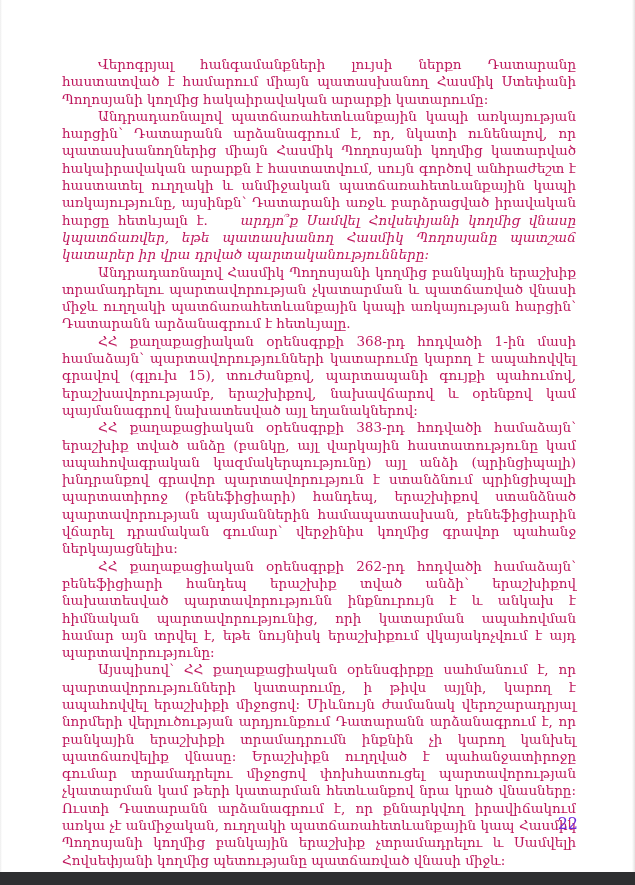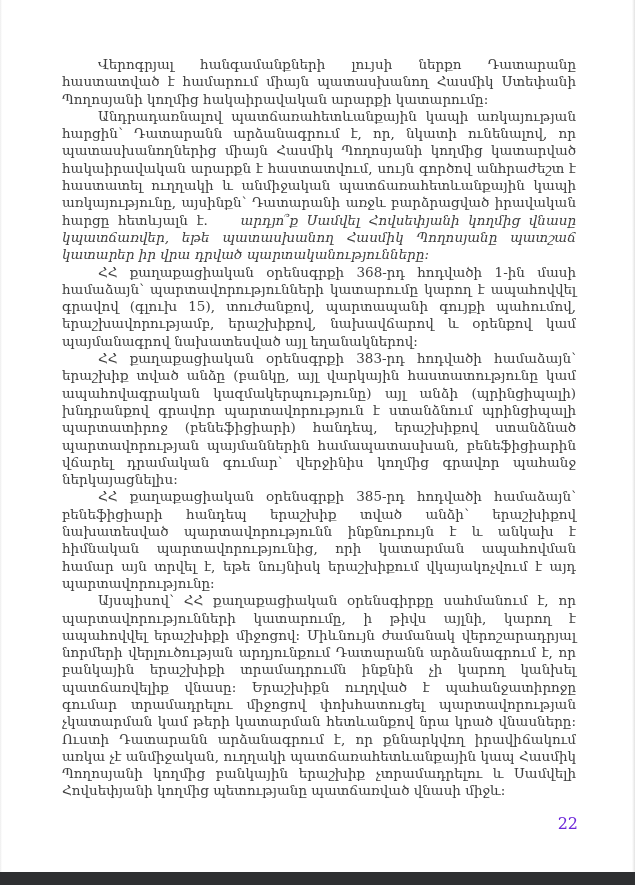--- a/index.html
+++ b/index.html
@@ -28,21 +28,21 @@
   .edge-right {
     position: absolute; right: 0; top: 0;
     width: 3px; height: 100%;
     background: linear-gradient(to left, #e3e3e3, #ffffff);
   }
   .content {
     position: absolute;
     left: 62px;
     top: 56px;
     width: 514px;
-    color: #404040;
+    color: #be185d;
     font-size: 13.5px;
     line-height: 17.3px;
     text-align: justify;
     text-justify: inter-word;
   }
   .content p {
     margin: 0;
     padding: 0;
     text-indent: 36px;
   }
@@ -68,22 +68,23 @@
 </head>
 <body>
 
 <div class="page">
   <div class="edge-left"></div>
   <div class="edge-right"></div>
 
   <div class="content" id="doc-body">
       <p><span>Վերոգրյալ հանգամանքների լույսի ներքո Դատարանը հաստատված է համարում միայն պատասխանող Հասմիկ Ստեփանի Պողոսյանի կողմից հակաիրավական արարքի կատարումը:</span></p>
       <p><span>Անդրադառնալով </span><span class="seg-b">պատճառահետևանքային կապի </span><span>առկայության հարցին՝ Դատարանն արձանագրում է, որ, նկատի ունենալով, որ </span><span class="seg-b">պատասխանողներից միայն Հասմիկ Պողոսյանի կողմից կատարված հակաիրավական արարքն է հաստատվում, </span><span>սույն գործով անհրաժեշտ է հաստատել </span><span class="seg-b">ուղղակի և անմիջական </span><span>պատճառահետևանքային կապի առկայությունը, այսինքն՝ Դատարանի առջև բարձրացված իրավական հարցը հետևյալն է. </span><span class="seg-i">արդյո՞ք Սամվել Հովսեփյանի կողմից վնասը կպատճառվեր, եթե պատասխանող Հասմիկ Պողոսյանը պատշաճ կատարեր իր վրա դրված պարտականությունները:</span></p>
+      <p><span>Անդրադառնալով Հասմիկ Պողոսյանի կողմից բանկային երաշխիք տրամադրելու պարտավորության չկատարման և պատճառված վնասի միջև ուղղակի պատճառահետևանքային կապի առկայության հարցին՝ Դատարանն արձանագրում է հետևյալը.</span></p>
       <p><span>ՀՀ քաղաքացիական օրենսգրքի 368-րդ հոդվածի 1-ին մասի համաձայն՝ պարտավորությունների կատարումը կարող է ապահովվել գրավով (գլուխ 15), տուժանքով, պարտապանի գույքի պահումով, երաշխավորությամբ, երաշխիքով, նախավճարով և օրենքով կամ պայմանագրով նախատեսված այլ եղանակներով:</span></p>
       <p><span>ՀՀ քաղաքացիական օրենսգրքի 383-րդ հոդվածի համաձայն՝ երաշխիք տված անձը (բանկը, այլ վարկային հաստատությունը կամ ապահովագրական կազմակերպությունը) այլ անձի (պրինցիպալի) խնդրանքով գրավոր պարտավորություն է ստանձնում պրինցիպալի պարտատիրոջ (բենեֆիցիարի) հանդեպ, երաշխիքով ստանձնած պարտավորության պայմաններին համապատասխան, բենեֆիցիարին վճարել դրամական գումար՝ վերջինիս կողմից գրավոր պահանջ ներկայացնելիս:</span></p>
-      <p><span>ՀՀ քաղաքացիական օրենսգրքի 385-րդ հոդվածի համաձայն՝ բենեֆիցիարի հանդեպ երաշխիք տված անձի՝ երաշխիքով նախատեսված պարտավորությունն ինքնուրույն է և անկախ է հիմնական պարտավորությունից, որի կատարման ապահովման համար այն տրվել է, եթե նույնիսկ երաշխիքում վկայակոչվում է այդ պարտավորությունը:</span></p>
+      <p><span>ՀՀ քաղաքացիական օրենսգրքի 262-րդ հոդվածի համաձայն՝ բենեֆիցիարի հանդեպ երաշխիք տված անձի՝ երաշխիքով նախատեսված պարտավորությունն ինքնուրույն է և անկախ է հիմնական պարտավորությունից, որի կատարման ապահովման համար այն տրվել է, եթե նույնիսկ երաշխիքում վկայակոչվում է այդ պարտավորությունը:</span></p>
       <p><span>Այսպիսով՝ ՀՀ քաղաքացիական օրենսգիրքը սահմանում է, որ պարտավորությունների կատարումը, ի թիվս այլնի, կարող է ապահովվել երաշխիքի միջոցով: Միևնույն ժամանակ վերոշարադրյալ նորմերի վերլուծության արդյունքում Դատարանն արձանագրում է, որ բանկային երաշխիքի տրամադրումն ինքնին չի կարող կանխել պատճառվելիք վնասը: Երաշխիքն ուղղված է պահանջատիրոջը գումար տրամադրելու միջոցով փոխհատուցել պարտավորության չկատարման կամ թերի կատարման հետևանքով նրա կրած վնասները: Ուստի Դատարանն արձանագրում է, որ քննարկվող իրավիճակում առկա չէ անմիջական, ուղղակի պատճառահետևանքային կապ Հասմիկ Պողոսյանի կողմից բանկային երաշխիք չտրամադրելու և Սամվելի Հովսեփյանի կողմից պետությանը պատճառված վնասի միջև:</span></p>
     </div>
 
   <div class="page-number">22</div>
 
   <div class="bottom-bar" style="background: rgb(46, 47, 49);"></div>
 </div>
 
 </body></html>

